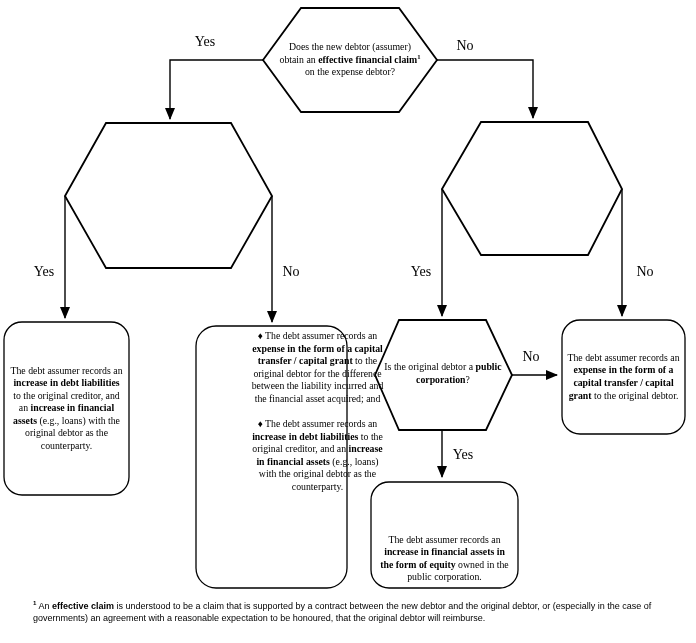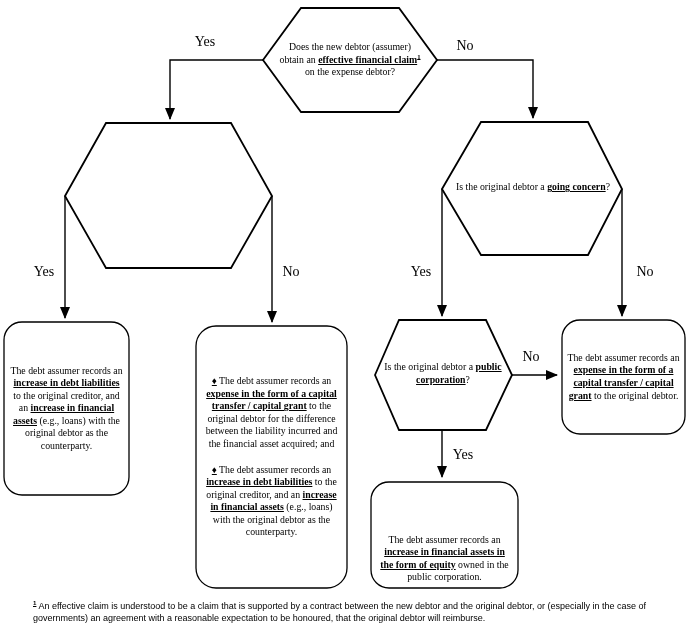--- a/index.html
+++ b/index.html
@@ -2,27 +2,27 @@
 <html><head>
 <meta charset="utf-8">
 <style>
   html,body{margin:0;padding:0;background:#fff;}
   #stage{position:relative;width:696px;height:643px;background:#ffffff;overflow:hidden;
          font-family:"Liberation Serif","DejaVu Serif",serif;color:#000;}
   #flow-svg{position:absolute;left:0;top:0;}
   .abs{position:absolute;}
   .node-text{display:flex;align-items:center;justify-content:center;}
   .txt{width:100%;font-size:9.8px;line-height:1.28;text-align:center;color:#000;}
-  .txt b,.b{font-weight:bold;text-decoration:underline;}
+  .txt b,.b{font-weight:bold;}
   sup{font-size:0.68em;line-height:0;}
   .lbl{font-size:14px;text-align:center;width:30px;color:#000;}
-  .b2col{display:flex;flex-direction:column;justify-content:center;gap:13px;}
+  .b2col{display:flex;flex-direction:column;justify-content:flex-start;gap:13px;margin-left:46px;}
   .footnote{font-family:"Liberation Sans","DejaVu Sans",sans-serif;font-size:9px;
             line-height:1.38;text-align:left;color:#000;}
-  .footnote b{font-weight:normal;}
+  .footnote b{font-weight:bold;}
 </style>
 </head>
 <body>
 
 <div id="stage">
 
   <svg id="flow-svg" width="696" height="643" viewBox="0 0 696 643">
     <defs>
       <marker id="arrow" markerUnits="userSpaceOnUse" markerWidth="13" markerHeight="11" refX="11" refY="5" orient="auto">
         <path d="M0,0 L12,5 L0,10 Z" fill="#000"></path>
@@ -47,23 +47,20 @@
     <rect x="196" y="326" width="151" height="262" rx="20" ry="20" fill="#fff" stroke="#000" stroke-width="1.3"></rect>
     <rect x="562" y="320" width="123" height="114" rx="18" ry="18" fill="#fff" stroke="#000" stroke-width="1.3"></rect>
     <rect x="371" y="482" width="147" height="106" rx="18" ry="18" fill="#fff" stroke="#000" stroke-width="1.3"></rect>
   </svg>
 
   <div class="abs node-text" style="left:278px;top:12px;width:144px;height:96px;">
     <div class="txt"><span>Does the new debtor (assumer) obtain an </span><b>effective financial claim</b><sup class="b">1</sup><span> on the expense debtor?</span></div>
   </div>
 
 
-  <div class="abs node-text" style="left:456px;top:125px;width:154px;height:125px;">
-    <div class="txt"><span>Is the original debtor a </span><b>going concern</b><span>?</span></div>
-  </div>
 
   <div class="abs node-text" style="left:384px;top:323px;width:118px;height:102px;">
     <div class="txt"><span>Is the original debtor a </span><b>public corporation</b><span>?</span></div>
   </div>
 
   <div class="abs node-text" style="left:9px;top:326px;width:115px;height:165px;">
     <div class="txt"><span>The debt assumer records an </span><b>increase in debt liabilities</b><span> to the original creditor, and an </span><b>increase in financial assets</b><span> (e.g., loans) with the original debtor as the counterparty.</span></div>
   </div>
 
   <div class="abs b2col" style="left:202px;top:330px;width:139px;height:254px;">

